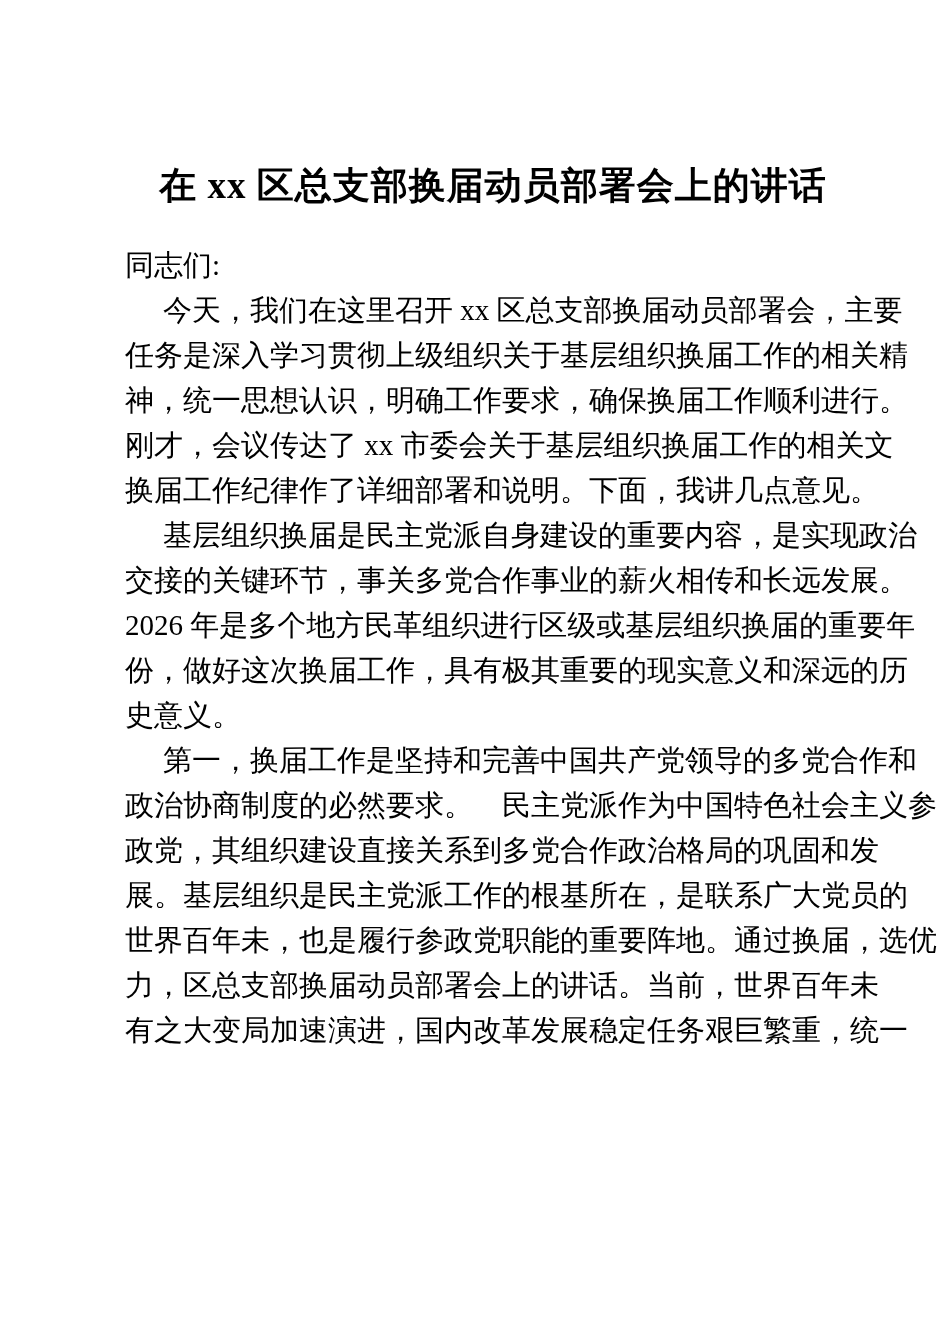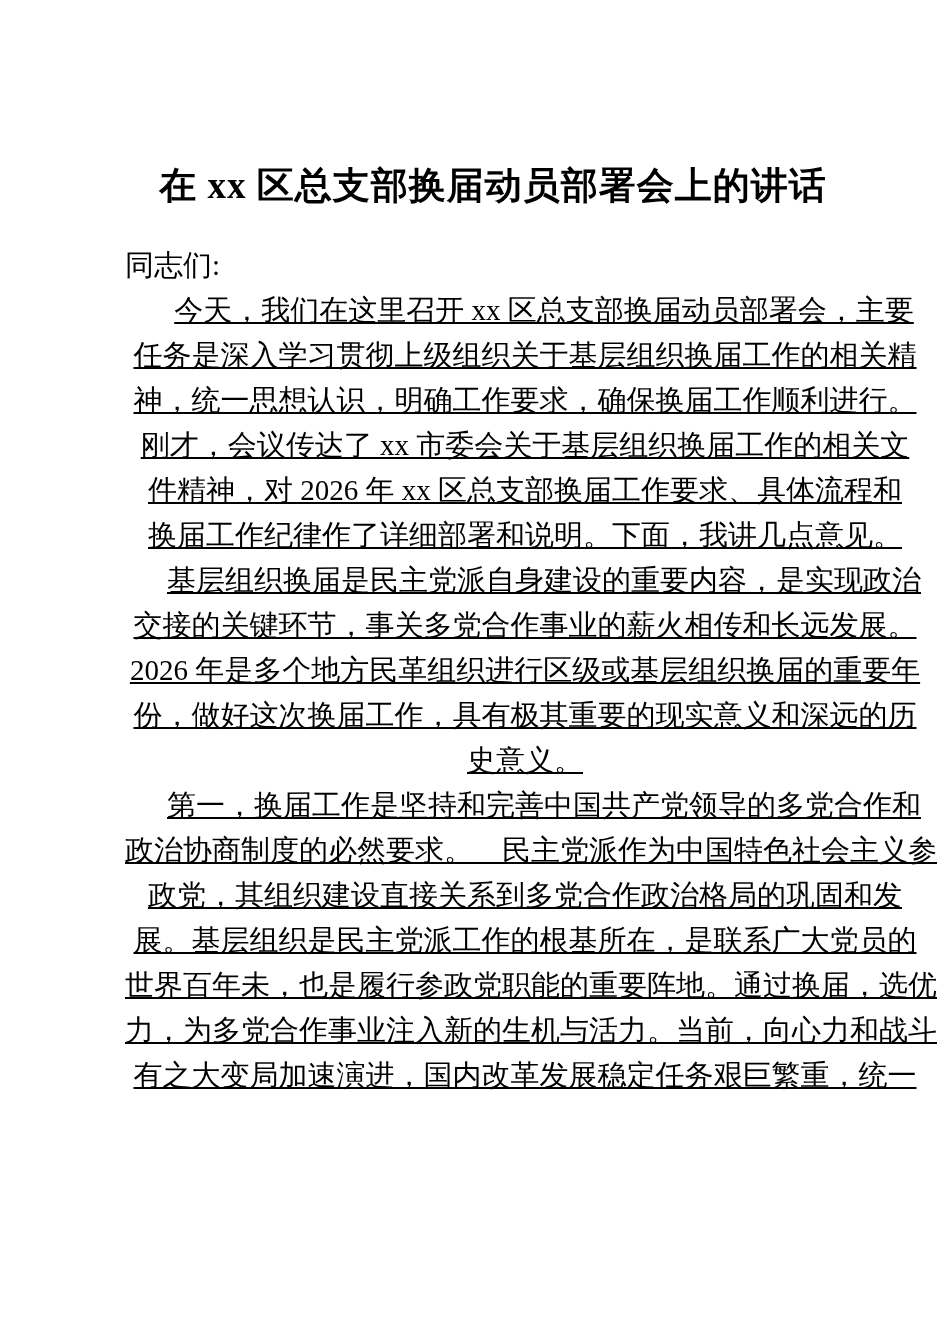--- a/index.html
+++ b/index.html
@@ -38,48 +38,46 @@
     margin-left: 125px;
     width: 800px;
     font-size: 29px;
   }
   .salutation {
     line-height: 45px;
   }
   .line {
     line-height: 45px;
     white-space: nowrap;
-    text-align: center;
-    text-decoration: underline;
+    text-align: left;
   }
   .line.indent {
     padding-left: 38px;
   }
 </style>
 </head>
 <body>
 
 <div class="page">
   <div class="doc-title">在 xx 区总支部换届动员部署会上的讲话</div>
 
   <div class="doc-body">
     <div class="salutation">同志们:</div>
 
   <div class="line indent">今天，我们在这里召开 xx 区总支部换届动员部署会，主要</div>
       <div class="line">任务是深入学习贯彻上级组织关于基层组织换届工作的相关精</div>
       <div class="line">神，统一思想认识，明确工作要求，确保换届工作顺利进行。</div>
       <div class="line">刚才，会议传达了 xx 市委会关于基层组织换届工作的相关文</div>
-      <div class="line">件精神，对 2026 年 xx 区总支部换届工作要求、具体流程和</div>
       <div class="line">换届工作纪律作了详细部署和说明。下面，我讲几点意见。</div>
       <div class="line indent">基层组织换届是民主党派自身建设的重要内容，是实现政治</div>
       <div class="line">交接的关键环节，事关多党合作事业的薪火相传和长远发展。</div>
       <div class="line">2026 年是多个地方民革组织进行区级或基层组织换届的重要年</div>
       <div class="line">份，做好这次换届工作，具有极其重要的现实意义和深远的历</div>
       <div class="line">史意义。</div>
       <div class="line indent">第一，换届工作是坚持和完善中国共产党领导的多党合作和</div>
       <div class="line">政治协商制度的必然要求。　民主党派作为中国特色社会主义参</div>
       <div class="line">政党，其组织建设直接关系到多党合作政治格局的巩固和发</div>
       <div class="line">展。基层组织是民主党派工作的根基所在，是联系广大党员的</div>
       <div class="line">世界百年未，也是履行参政党职能的重要阵地。通过换届，选优</div>
-      <div class="line">力，为多党合作事业注入新的生机与活力。当前，向心力和战斗</div>
+      <div class="line">力，区总支部换届动员部署会上的讲话。当前，世界百年未</div>
       <div class="line">有之大变局加速演进，国内改革发展稳定任务艰巨繁重，统一</div>
     </div>
 </div>
 
 </body></html>

